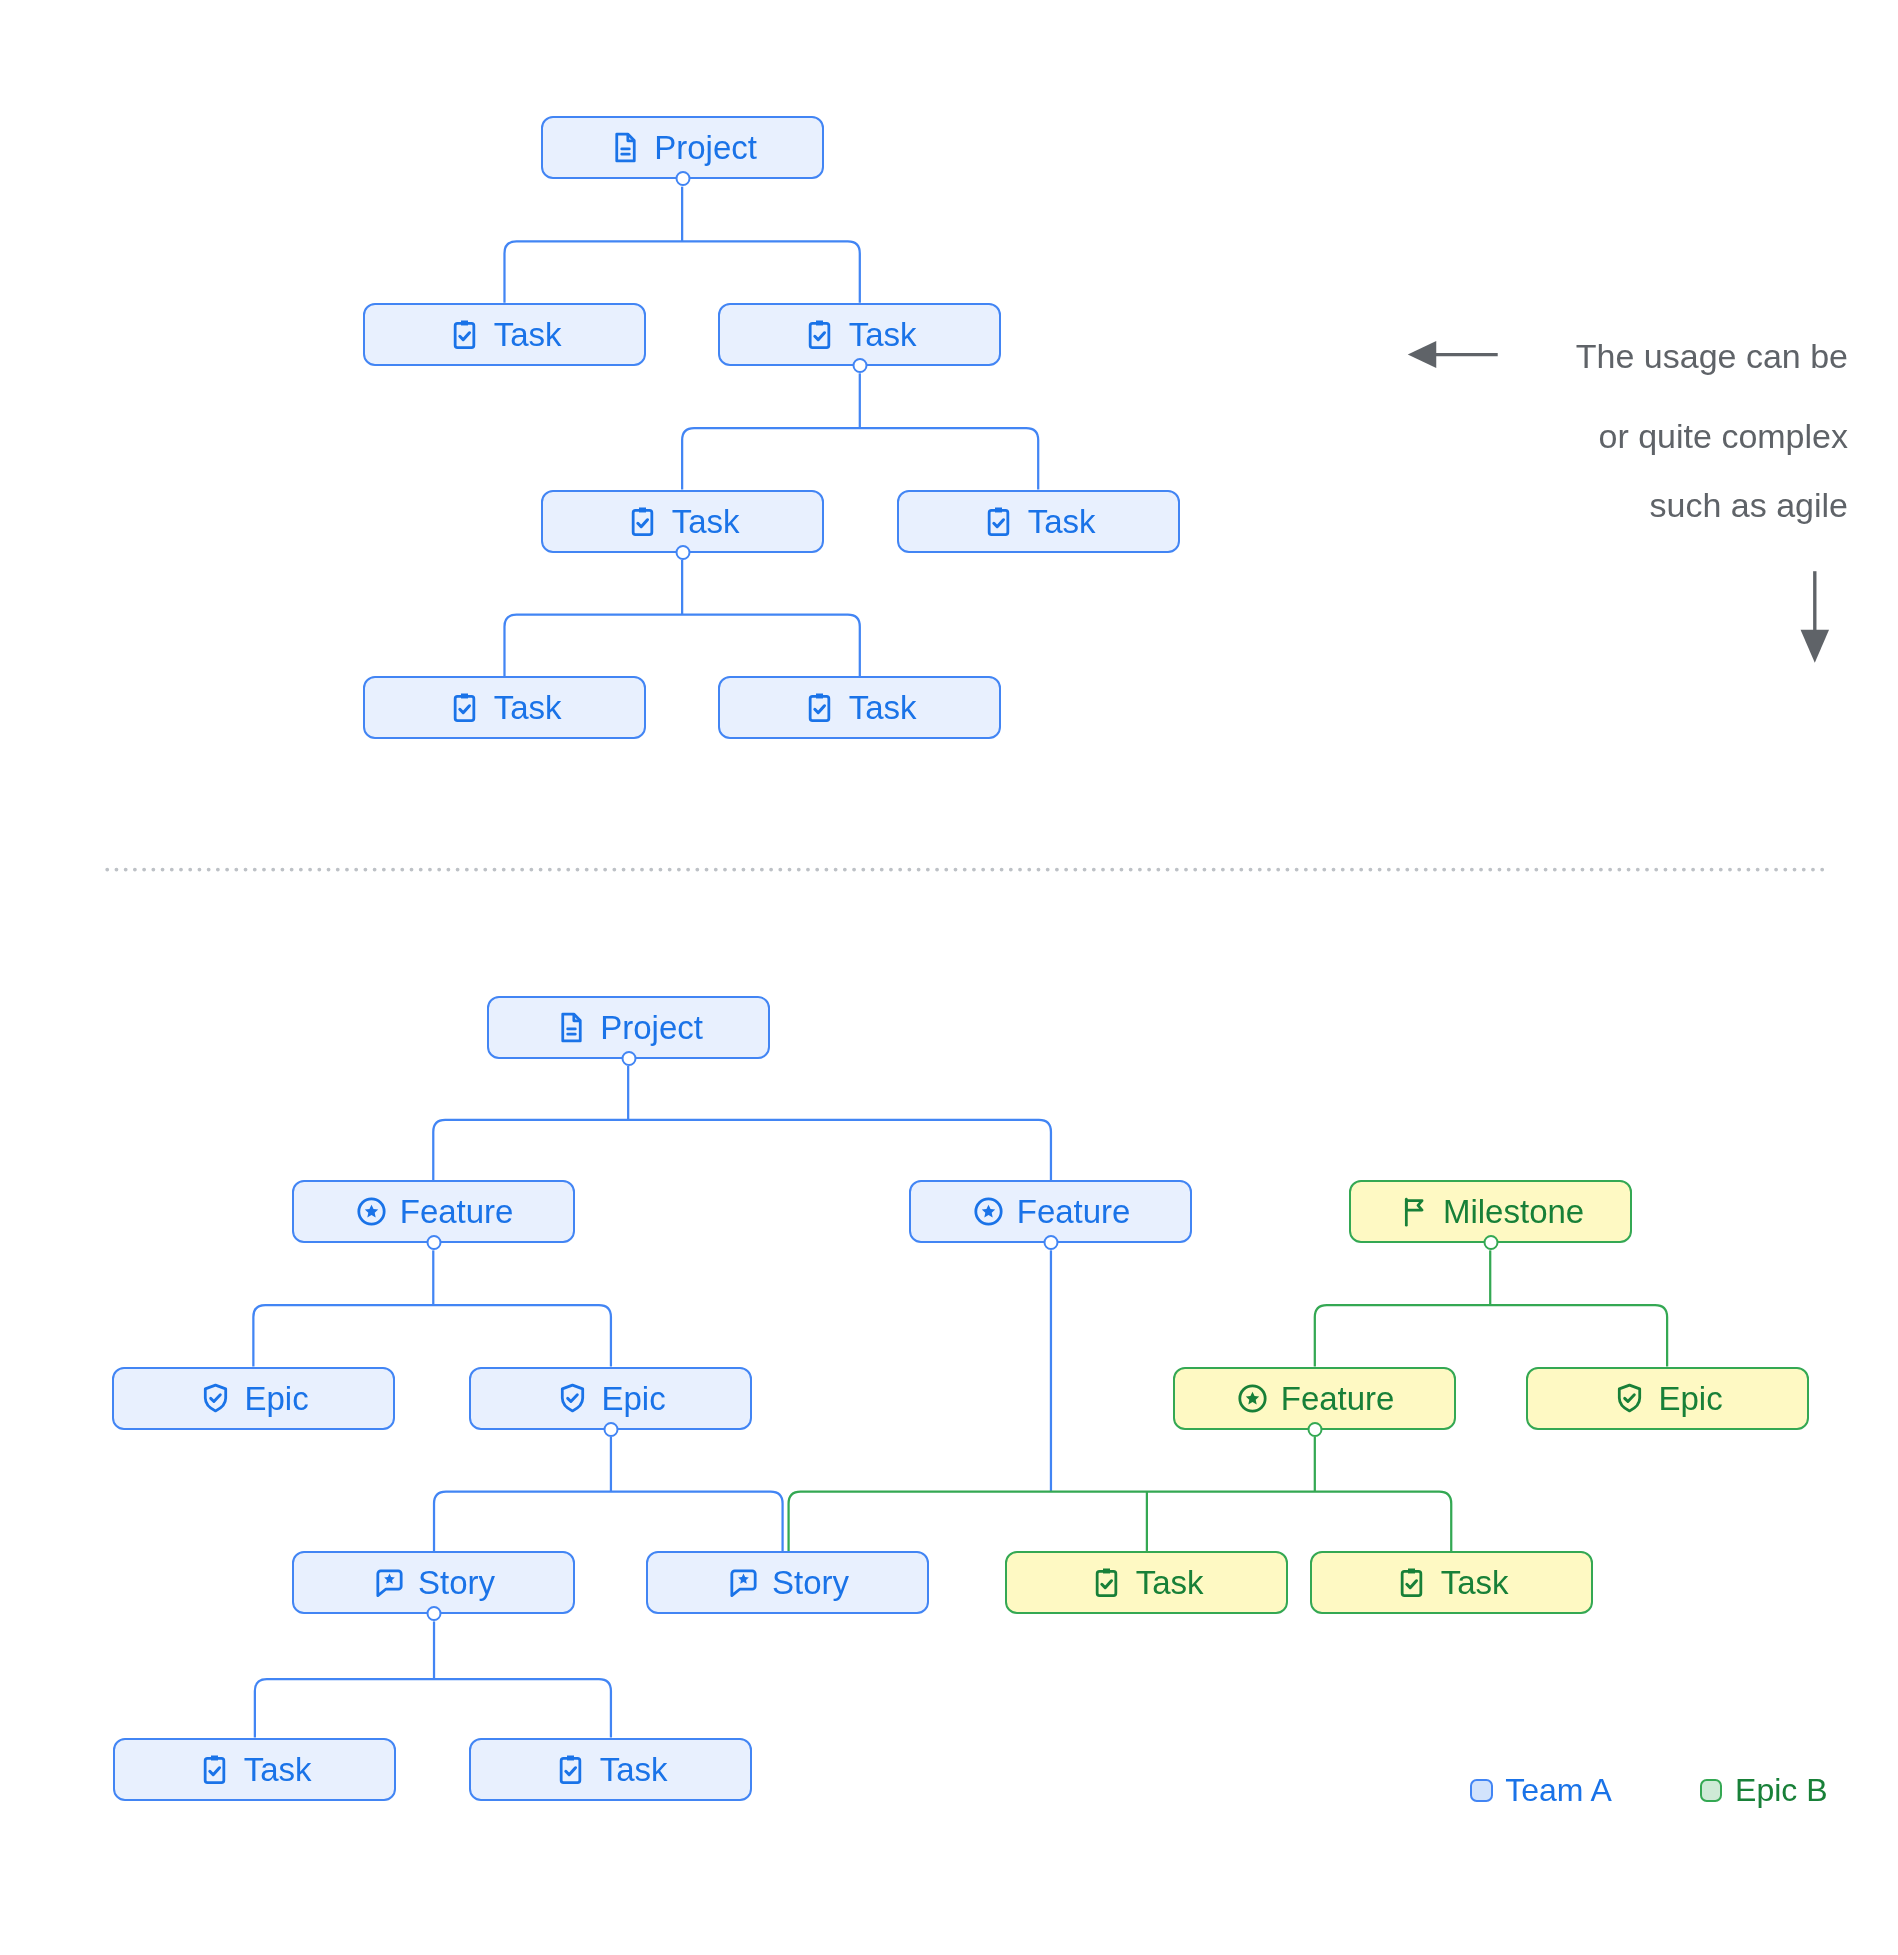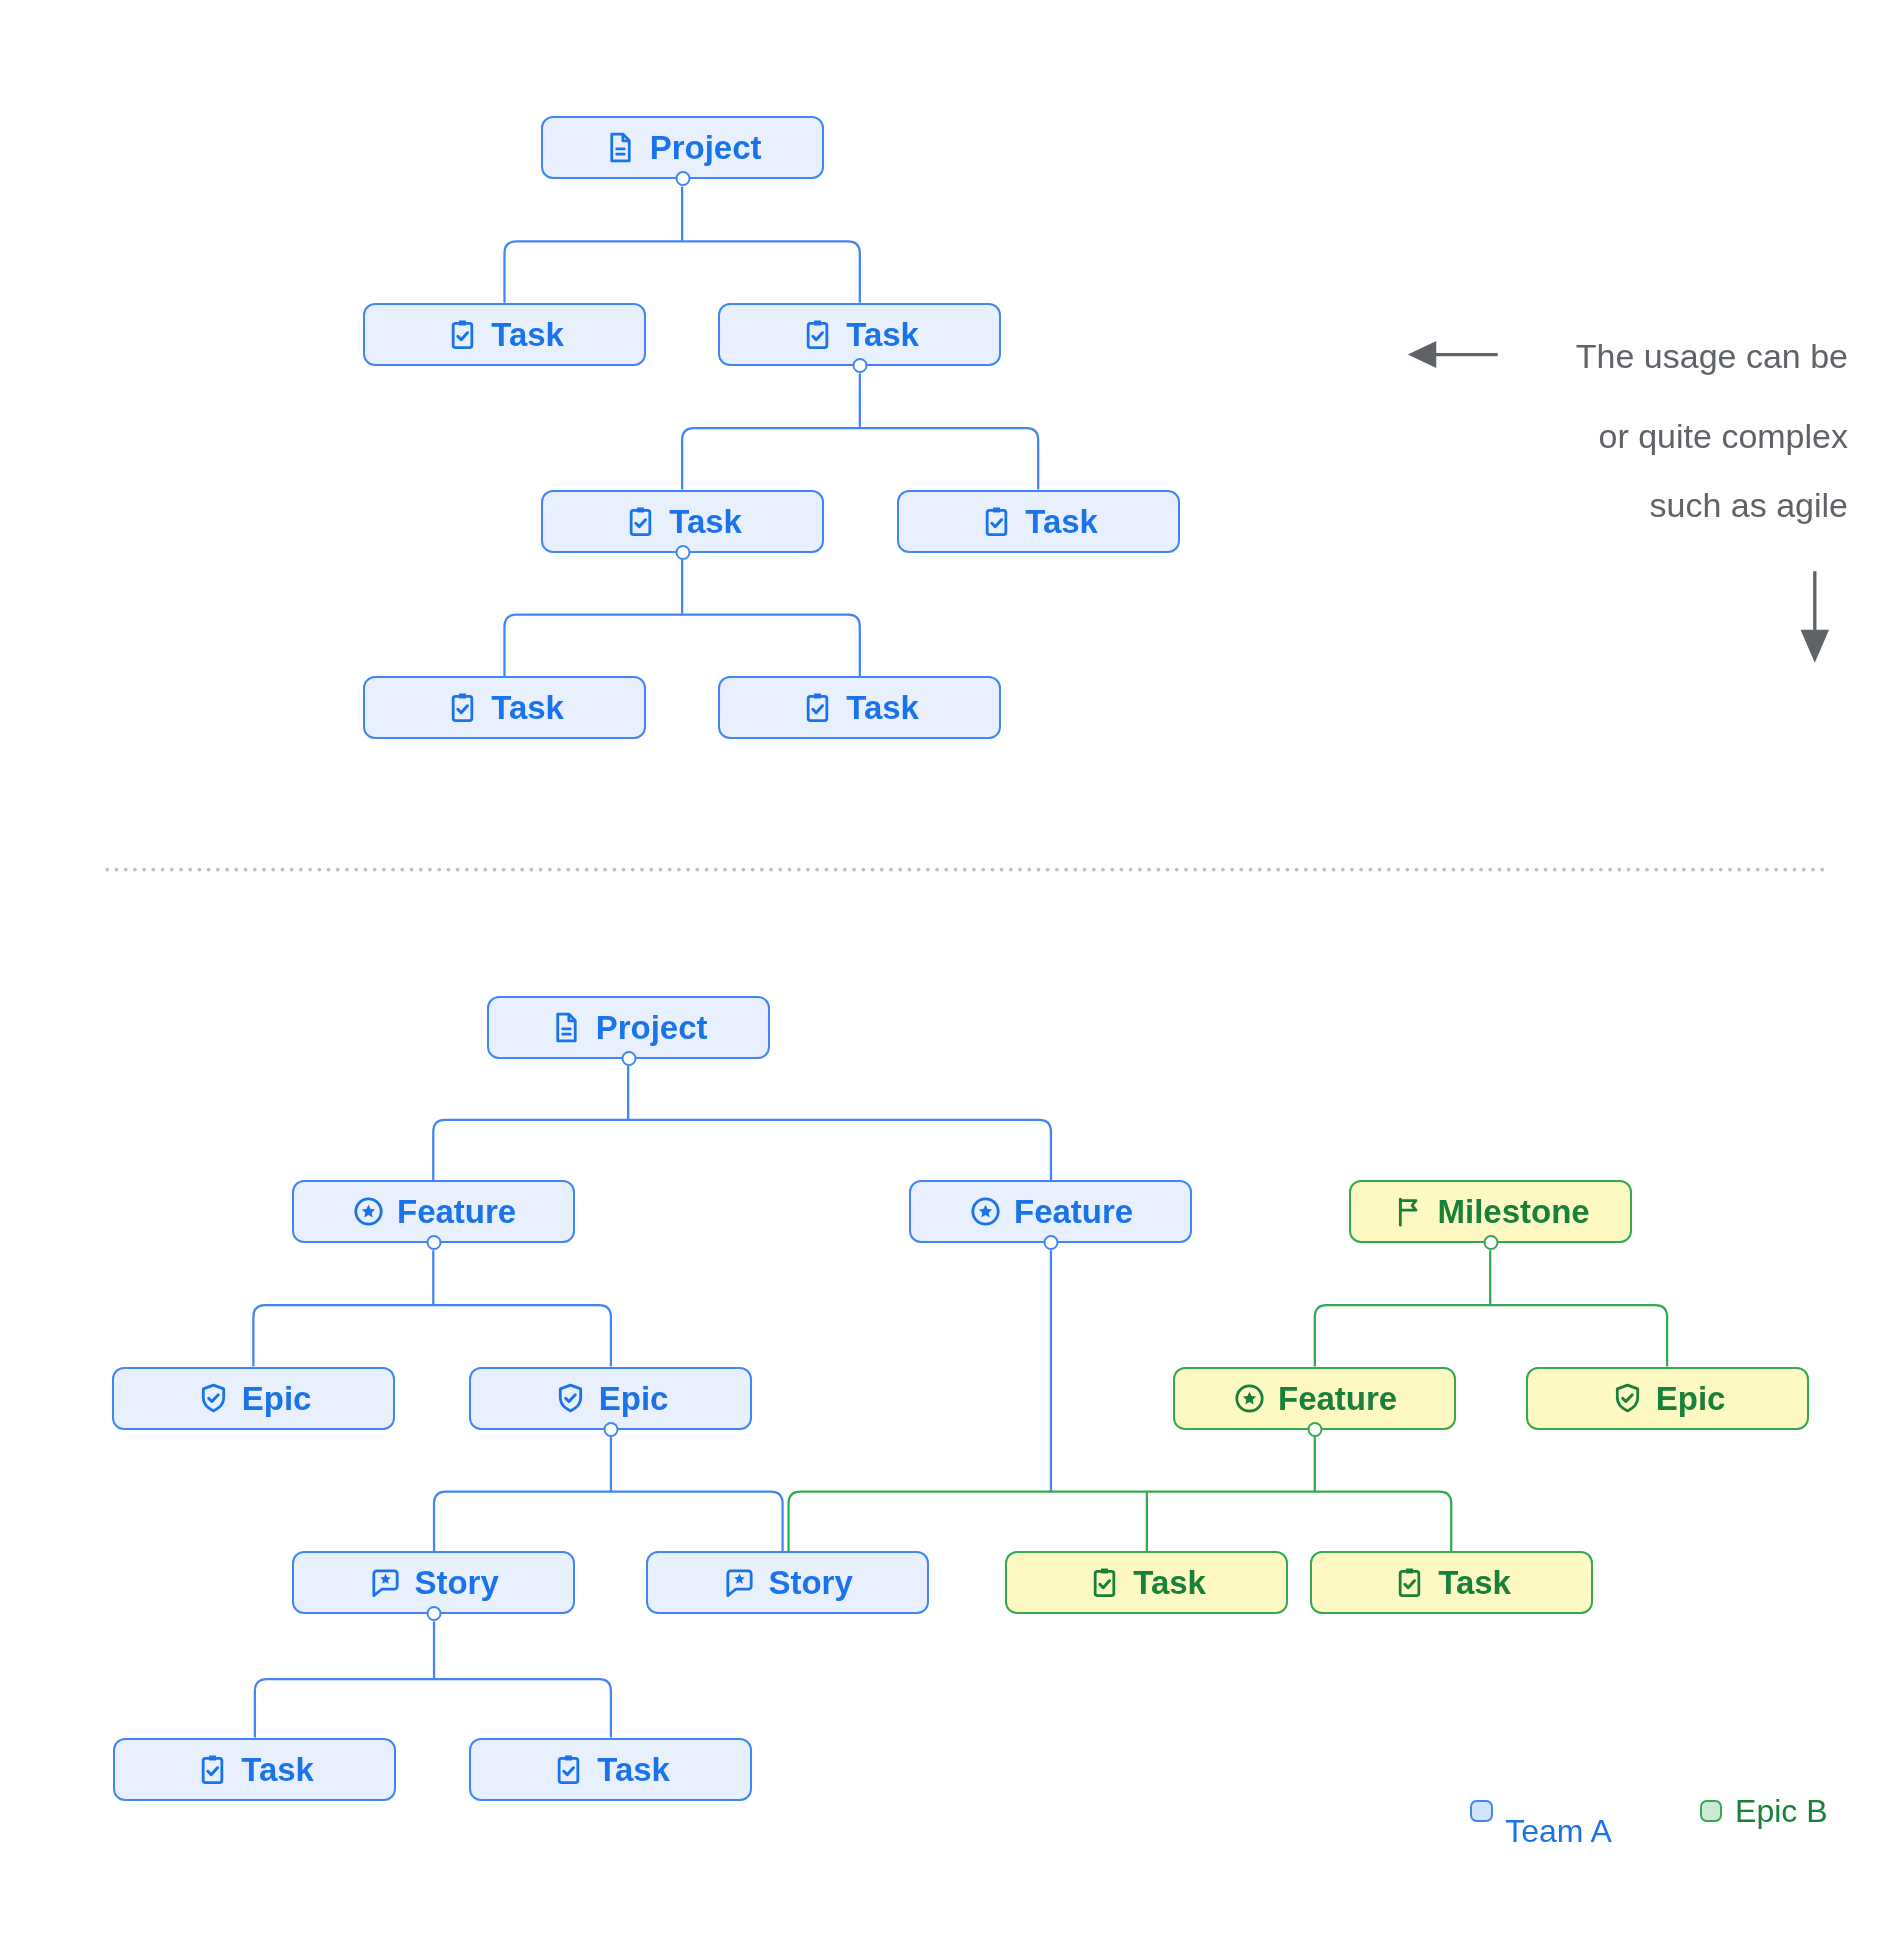--- a/index.html
+++ b/index.html
@@ -7,21 +7,21 @@
           font-family:"Liberation Sans",sans-serif;}
   svg.wires{position:absolute;left:0;top:0;z-index:1;}
   .wire-blue{stroke:#4285f4;stroke-width:3;fill:none;}
   .wire-green{stroke:#34a853;stroke-width:3;fill:none;}
   .divider{stroke:#bdc1c6;stroke-width:5;stroke-linecap:round;stroke-dasharray:0.1 12.2;}
   .arrow-line{stroke:#5f6368;stroke-width:4.5;fill:none;}
   .arrow-head{fill:#5f6368;stroke:none;}
 
   .node{position:absolute;width:283px;height:63px;box-sizing:border-box;border-radius:12px;
         border:2.2px solid;display:flex;align-items:center;justify-content:center;gap:11.2px;
-        font-size:33px;font-weight:700;z-index:2;cursor:default;}
+        font-size:33px;font-weight:400;z-index:2;cursor:default;}
   .node.blue{background:#e8f0fe;border-color:#4285f4;color:#1a73e8;}
   .node.green{background:#fef9c3;border-color:#34a853;color:#188038;}
   .node .icon{display:flex;align-items:center;}
   .node .icon svg{width:35px;height:35px;display:block;}
   .port{position:absolute;left:50%;bottom:-9px;transform:translateX(-50%);width:15px;height:15px;
         background:#fff;border:2.2px solid;border-radius:50%;box-sizing:border-box;}
   .node.blue .port{border-color:#4285f4;}
   .node.green .port{border-color:#34a853;}
 
   .annotation{position:absolute;right:50px;top:322px;z-index:2;text-align:right;color:#5f6368;
@@ -29,21 +29,21 @@
   .annotation .para2{margin-top:11.2px;}
 
   .legend{position:absolute;left:1470px;top:1772px;z-index:2;display:flex;align-items:center;
           font-size:32px;font-weight:500;}
   .legend-item{display:flex;align-items:center;}
   .legend-item + .legend-item{margin-left:88px;}
   .legend-swatch{width:22.5px;height:22.5px;border-radius:6.7px;border:2.2px solid;box-sizing:border-box;
                  margin-right:12.7px;}
   .legend-swatch.blue{background:#d2e3fc;border-color:#4285f4;}
   .legend-swatch.green{background:#ceead6;border-color:#34a853;}
-  .legend-label.blue{color:#1a73e8;margin-top:41px;}
+  .legend-label.blue{color:#1a73e8;}
   .legend-label.green{color:#188038;}
 </style>
 </head>
 <body>
 
 <div id="canvas">
 
   <svg class="wires" width="1898" height="1955" viewBox="0 0 2532 2608">
 
     <path class="wire-blue" d="M910 249 V322"></path>

